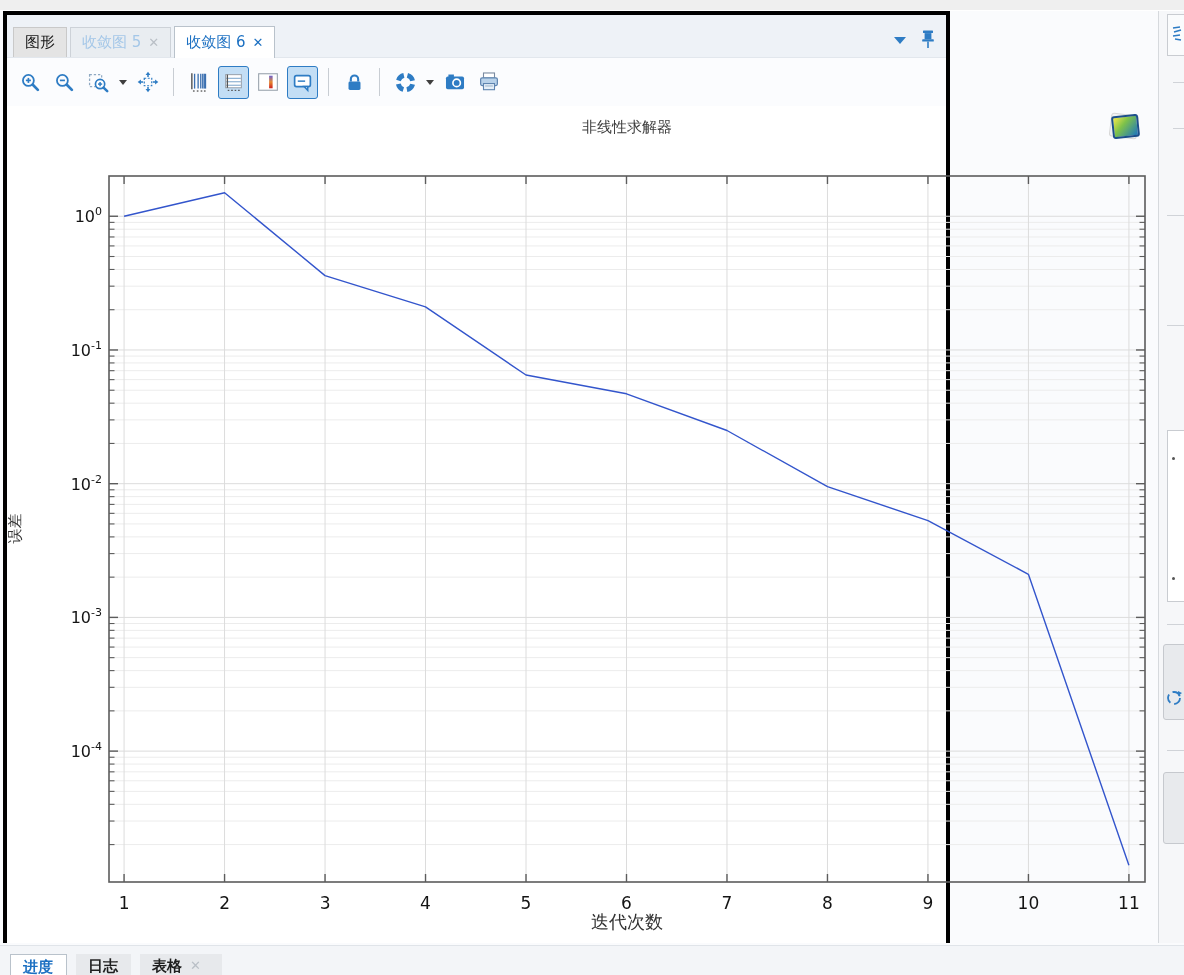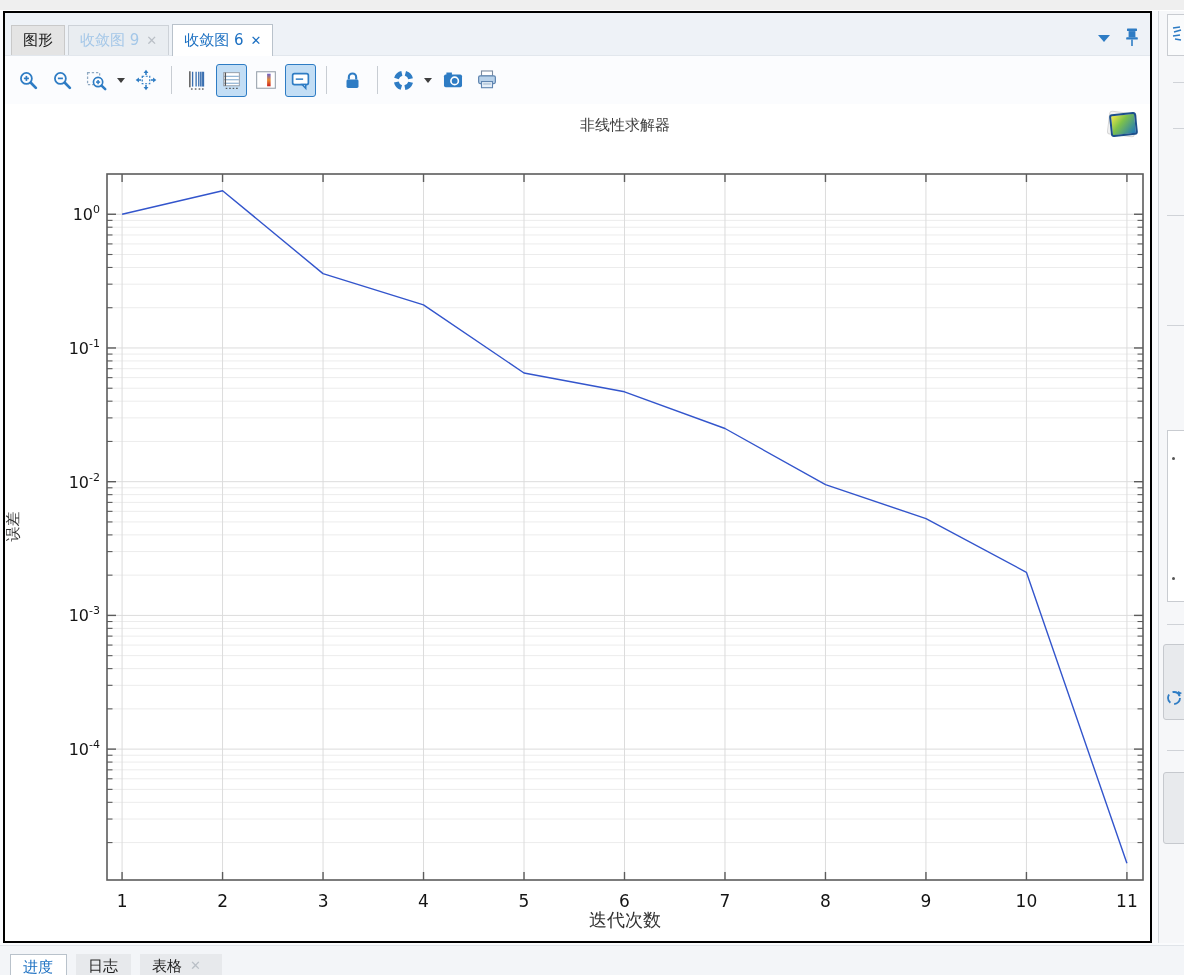--- a/index.html
+++ b/index.html
@@ -1,20 +1,20 @@
 <!DOCTYPE html>
 <html><head>
 <meta charset="utf-8">
 <style>
   html,body{margin:0;padding:0;width:1184px;height:975px;overflow:hidden;
     font-family:"DejaVu Sans","Liberation Sans",sans-serif;background:#fafbfd;}
   .top-strip{position:absolute;left:0;top:0;width:1184px;height:10px;background:#efefef;border-bottom:1px solid #fff;}
   
-  .gwin{position:absolute;left:3px;top:11px;width:1149px;height:932px;background:#fff;
-    border:2px solid #000000;box-sizing:border-box;}
+  .gwin{position:absolute;left:3px;top:11px;width:947px;height:932px;background:#fff;
+    border:4px solid #000000;box-sizing:border-box;}
   .tabbar{position:relative;height:43px;background:#eef2f7;display:flex;align-items:flex-end;
     padding:0 6px;box-sizing:border-box;border-bottom:1px solid #e2e7ed;}
   .tab{display:flex;align-items:center;gap:7px;height:29px;padding:0 11px;font-size:15px;
     border:1px solid #cdd2d8;border-bottom:none;margin-right:3px;cursor:default;}
   .tab.gray{background:#e4e4e4;color:#151515;border-color:#c9c9c9;}
   .tab.faded{background:#e9edf1;color:#a4c7e8;}
   .tab.active{background:#fff;color:#1c70c2;border-color:#b9c2cb;height:31px;margin-bottom:-1px;}
   .tab .x{font-size:13px;line-height:1;color:#b9bfc6;}
   .tab.active .x{color:#1c70c2;}
   .tabbar-right{position:absolute;right:10px;top:14px;display:flex;align-items:center;gap:14px;}
@@ -43,40 +43,40 @@
   
   .rdock{position:absolute;left:1158px;top:11px;width:26px;height:932px;background:#f6f7f9;
     border-left:1px solid #d6d9dd;box-sizing:border-box;}
   .rdock .dtab{position:absolute;left:8px;top:3px;width:18px;height:40px;background:#fafbfc;
     border:1px solid #c9ccd1;}
   .rdock .sep{position:absolute;left:8px;height:1px;width:18px;background:#d0d3d8;}
   .rdock .wbox{position:absolute;left:8px;top:419px;width:18px;height:170px;background:#fff;border:1px solid #c9ccd1;}
   .rdock .gbox{position:absolute;left:4px;width:22px;background:#e8eaed;border:1px solid #c6c9ce;border-radius:3px;}
   .dot{position:absolute;width:3px;height:3px;background:#555;border-radius:50%;}
   
-  .bdock{position:absolute;left:0;top:945px;width:1184px;height:30px;background:#f3f5f8;border-top:1px solid #e0e4e9;}
+  .bdock{position:absolute;left:0;top:945px;width:1184px;height:30px;background:#f3f5f8;border-top:1px solid #e0e4e9;font-weight:bold;}
   .btab{position:absolute;top:8px;height:30px;display:flex;align-items:flex-start;gap:8px;
     padding:3px 12px 0 12px;font-size:15px;box-sizing:border-box;}
   .btab.sel{background:#fff;border:1px solid #b9c2cb;color:#1c70c2;}
   .btab.idle{background:#e7e9ec;color:#1f1f1f;}
   .btab .x{font-size:13px;color:#b9bfc6;margin-top:1px;}
 </style>
 </head>
 <body>
 
 <div class="top-strip"></div>
 
 <div class="gwin">
 
   <div class="tabbar">
     <div class="tab gray">
       <span>图形</span>
     </div>
     <div class="tab faded">
-      <span>收敛图 9</span>
+      <span>收敛图 5</span>
       <span class="x">✕</span>
     </div>
     <div class="tab active">
       <span>收敛图 6</span>
       <span class="x">✕</span>
     </div>
     <div class="tabbar-right">
       <div class="tri-blue"></div>
       <svg width="16" height="22" viewBox="0 0 16 22">
         <rect x="3" y="1.5" width="10" height="2.6" rx="0.6" fill="#2e7cc4"></rect>

